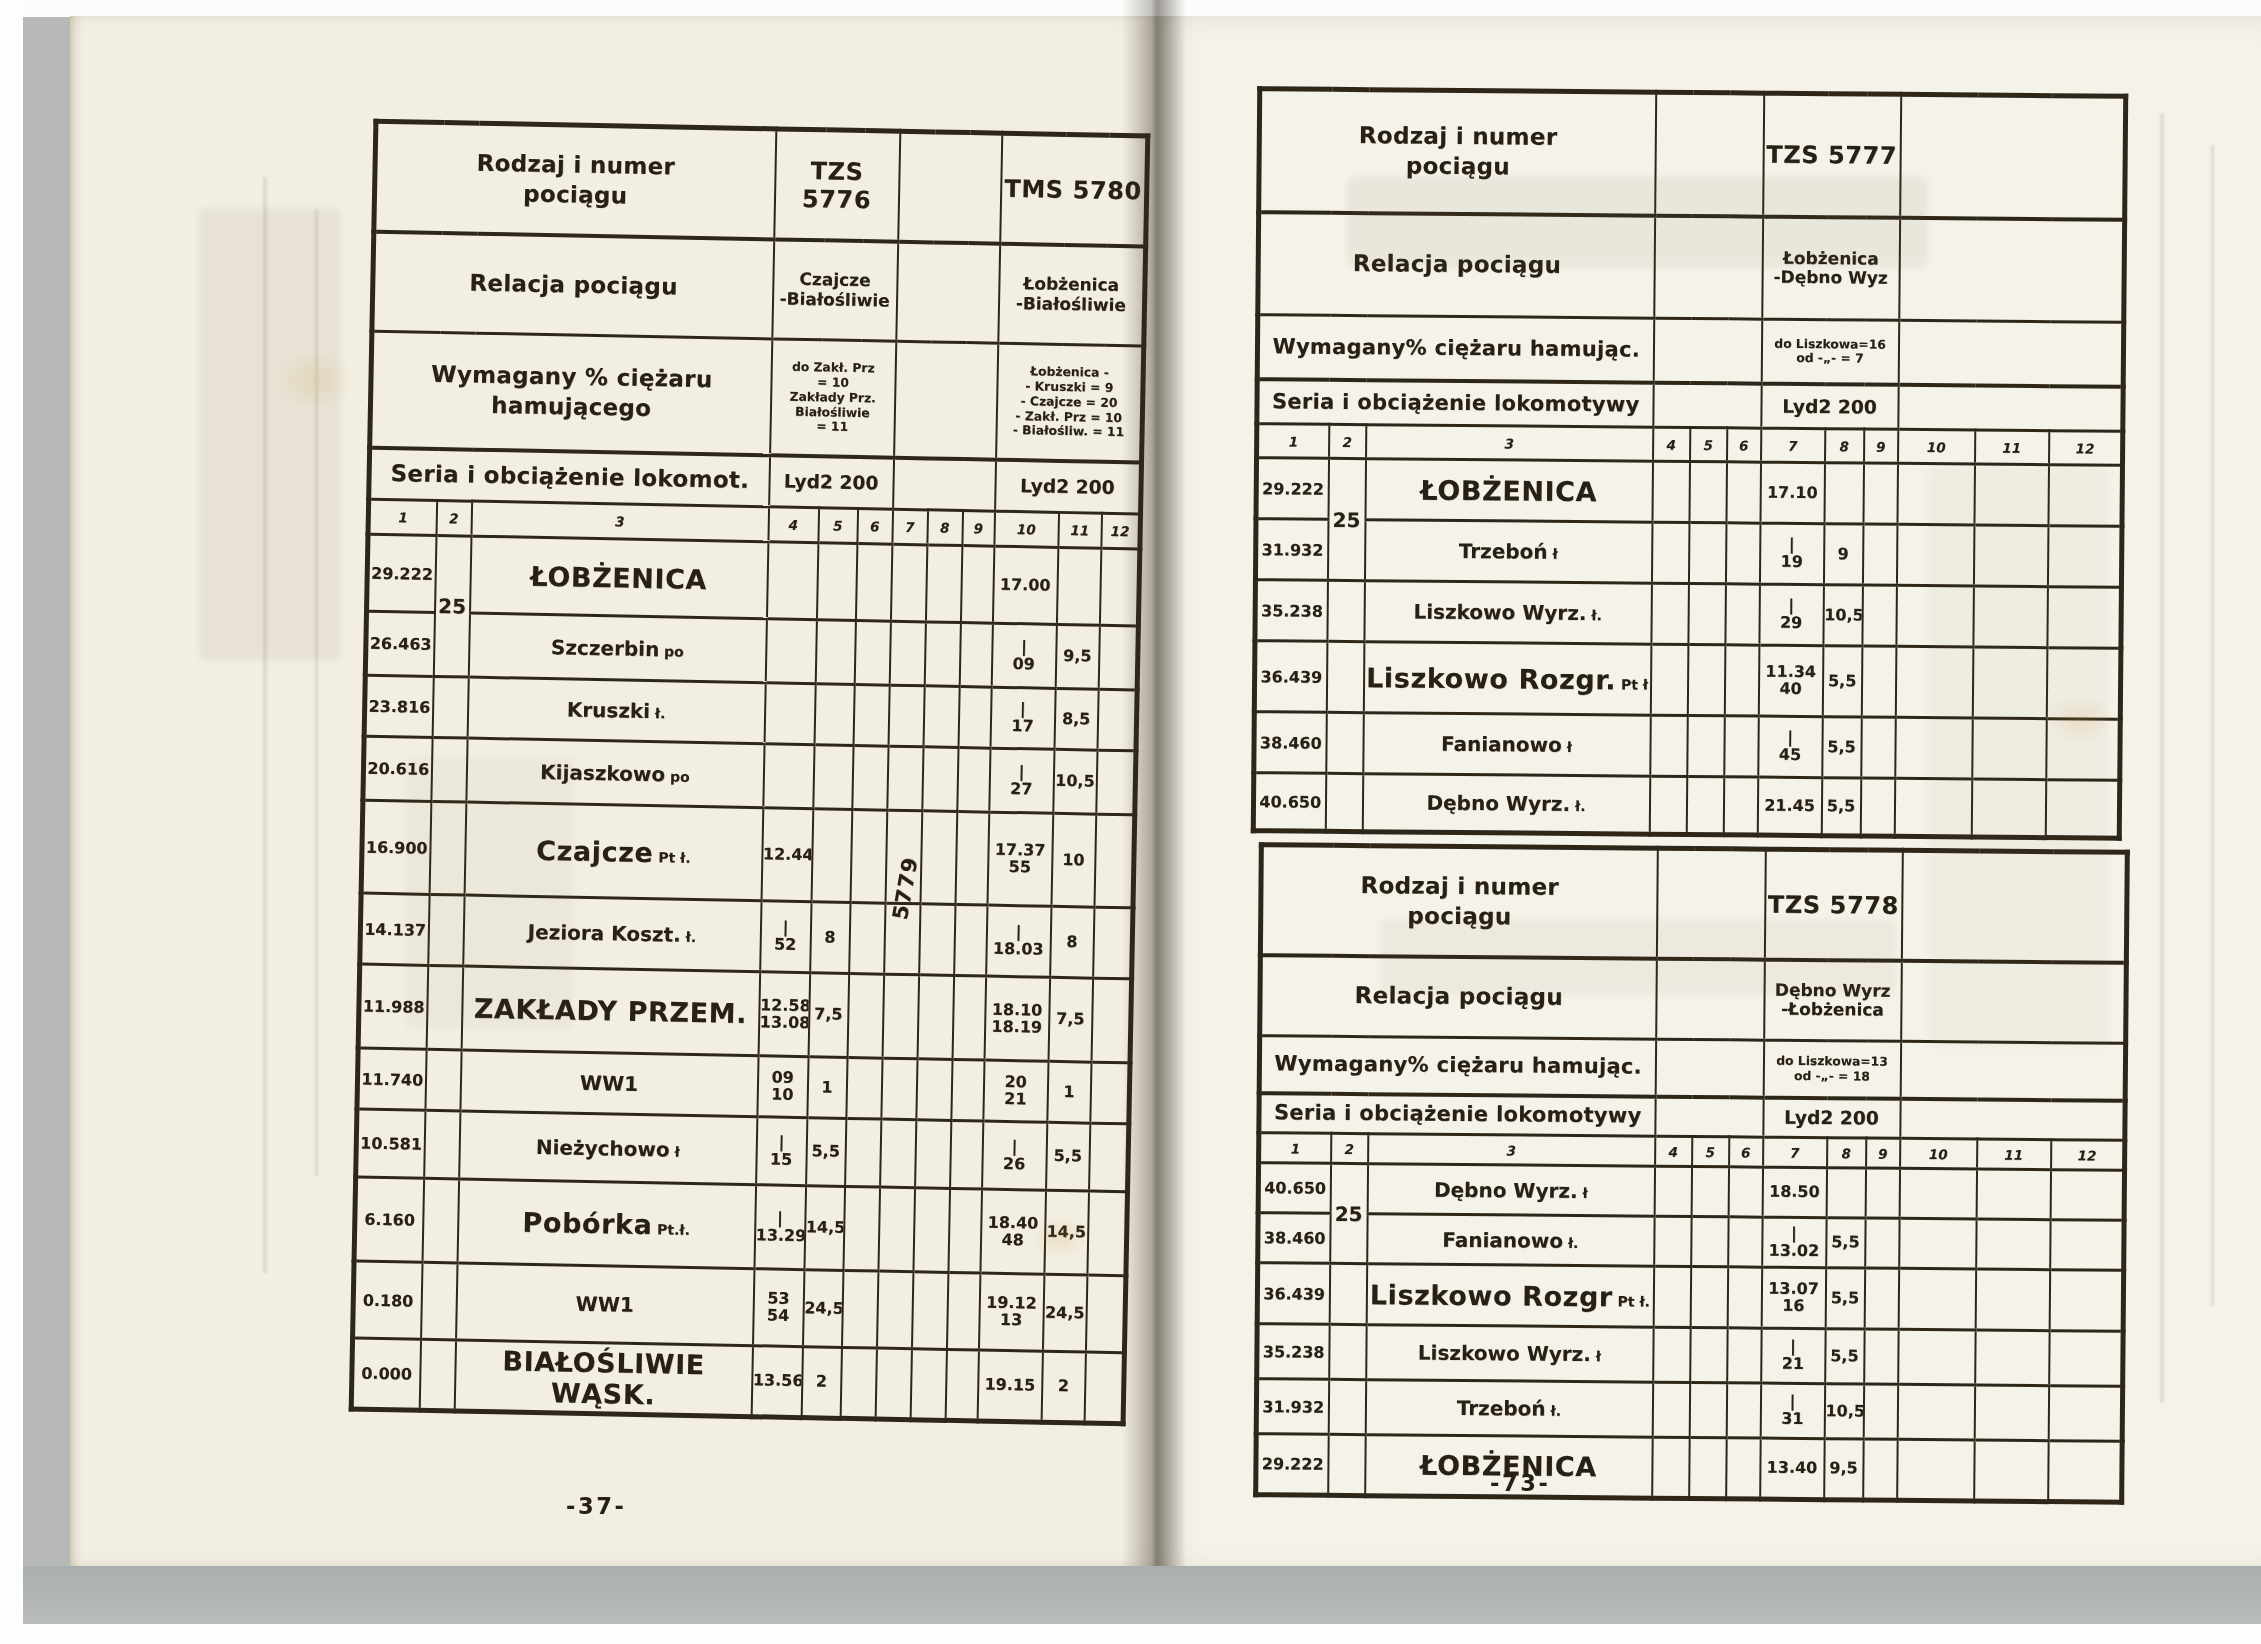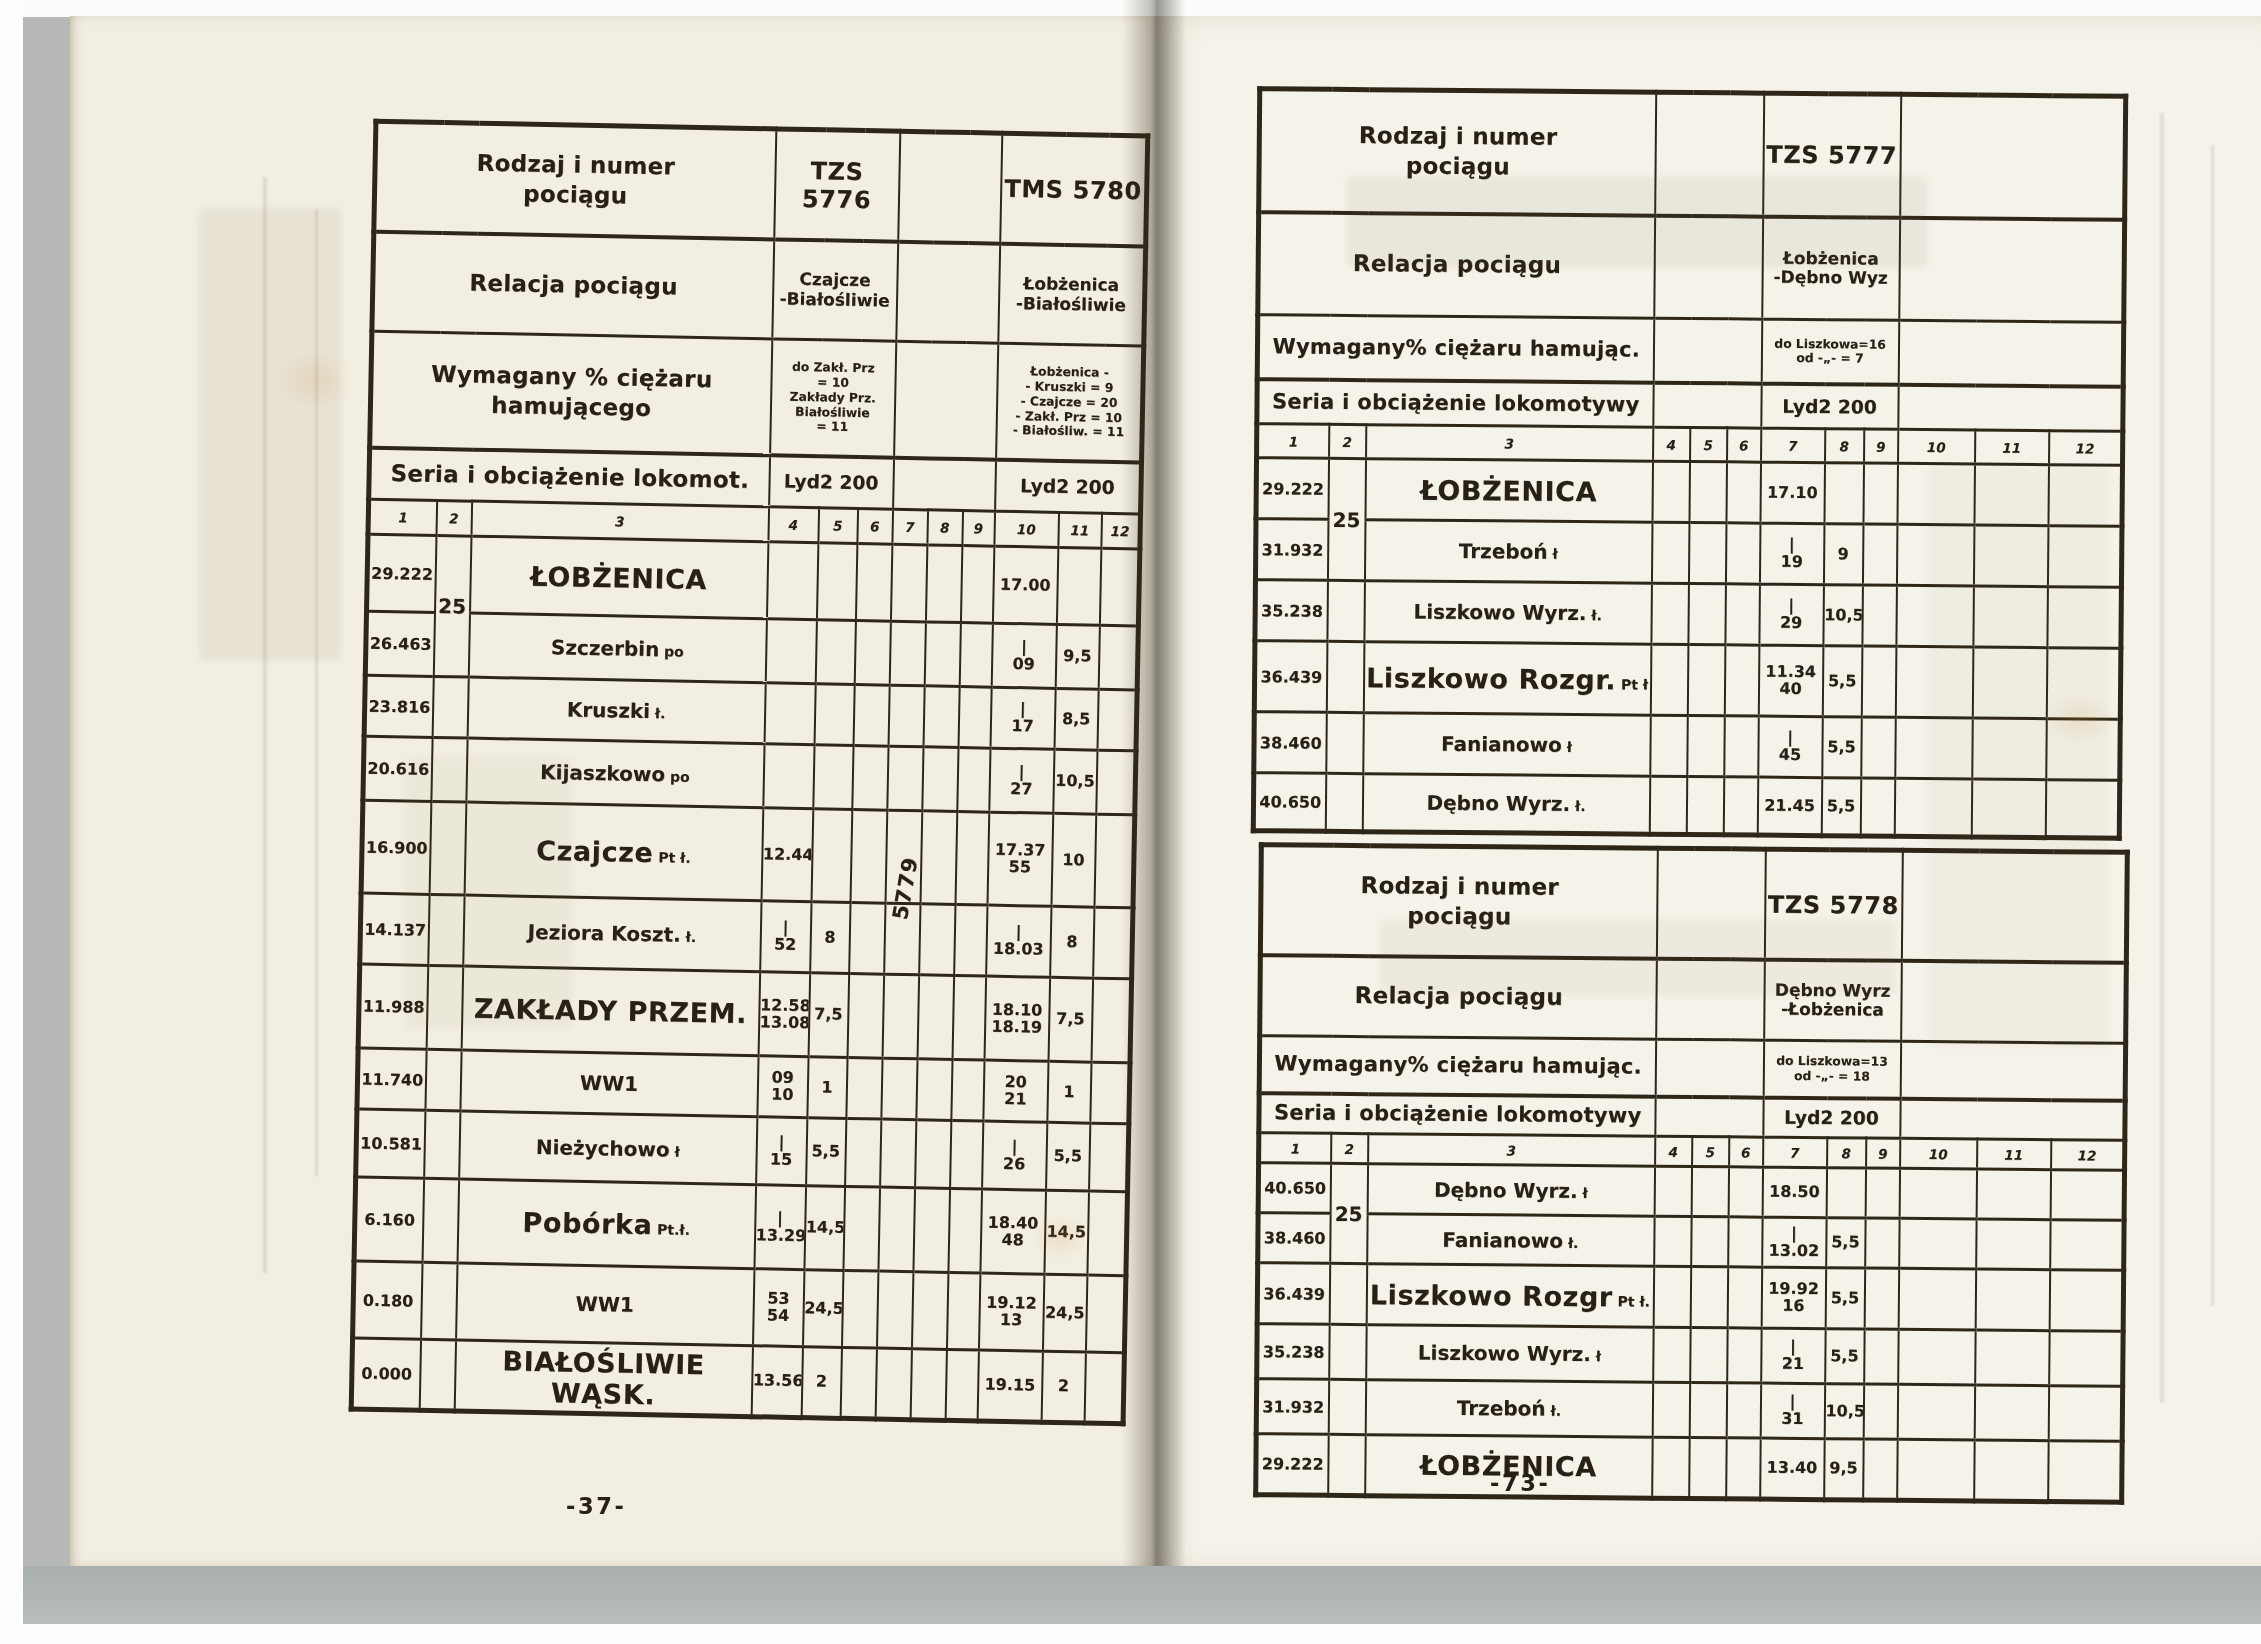--- a/index.html
+++ b/index.html
@@ -551,21 +551,21 @@
             <td class="tm"></td>
             <td class="tm"></td>
           </tr>
           <tr style="height: 61px;">
             <td class="km">36.439</td>
             <td></td>
             <td class="nm big"><span>Liszkowo Rozgr</span><span class="sfx"> Pt ł.</span></td>
             <td class="tm"></td>
             <td class="tm"></td>
             <td class="tm"></td>
-            <td class="tm">19.92
+            <td class="tm">13.07
 16</td>
             <td class="tm">5,5</td>
             <td class="tm"></td>
             <td class="tm"></td>
             <td class="tm"></td>
             <td class="tm"></td>
           </tr>
           <tr style="height: 55px;">
             <td class="km">35.238</td>
             <td></td>

